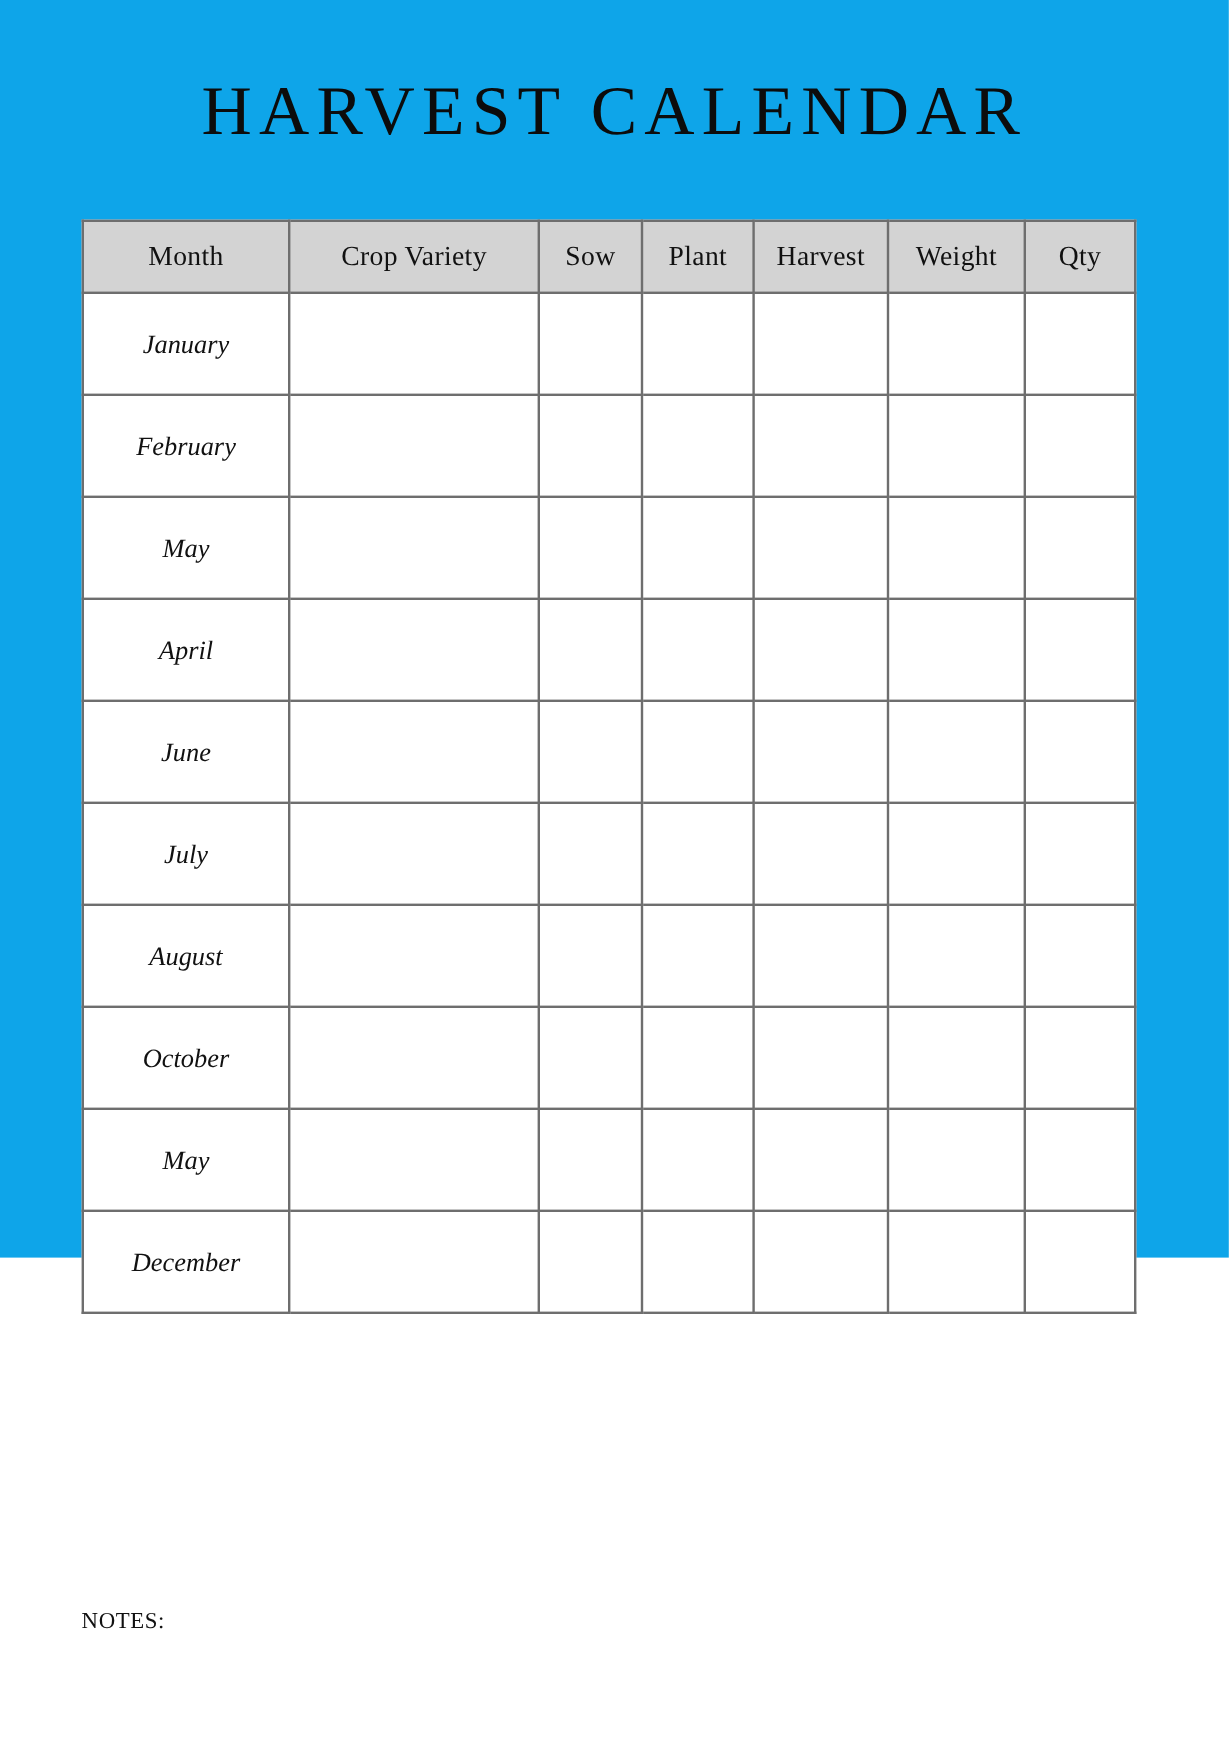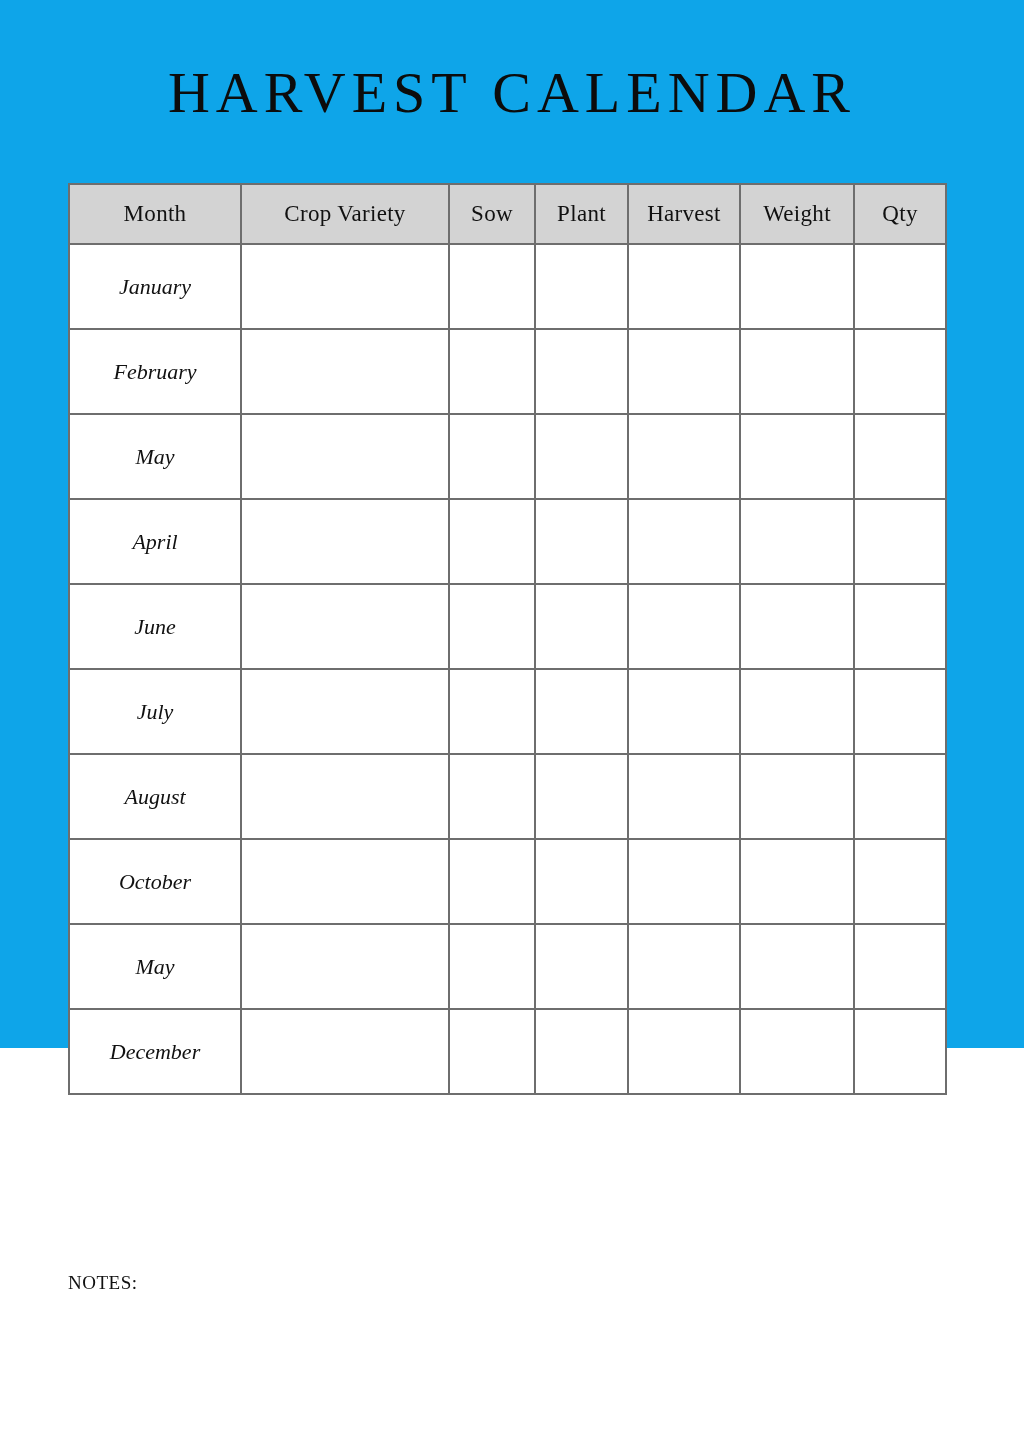--- a/index.html
+++ b/index.html
@@ -87,21 +87,21 @@
   col.c-sow      { width: 86px;  }
   col.c-plant    { width: 93px;  }
   col.c-harvest  { width: 112px; }
   col.c-weight   { width: 114px; }
   col.c-qty      { width: 92px;  }
 
   
   .notes {
     position: absolute;
     left: 68px;
-    top: 1272px;
+    top: 1341px;
     font-size: 19px;
     letter-spacing: 0.5px;
     color: #111111;
   }
   .notes-area {
     position: absolute;
     left: 68px;
     top: 1300px;
     width: 877px;
     height: 120px;

